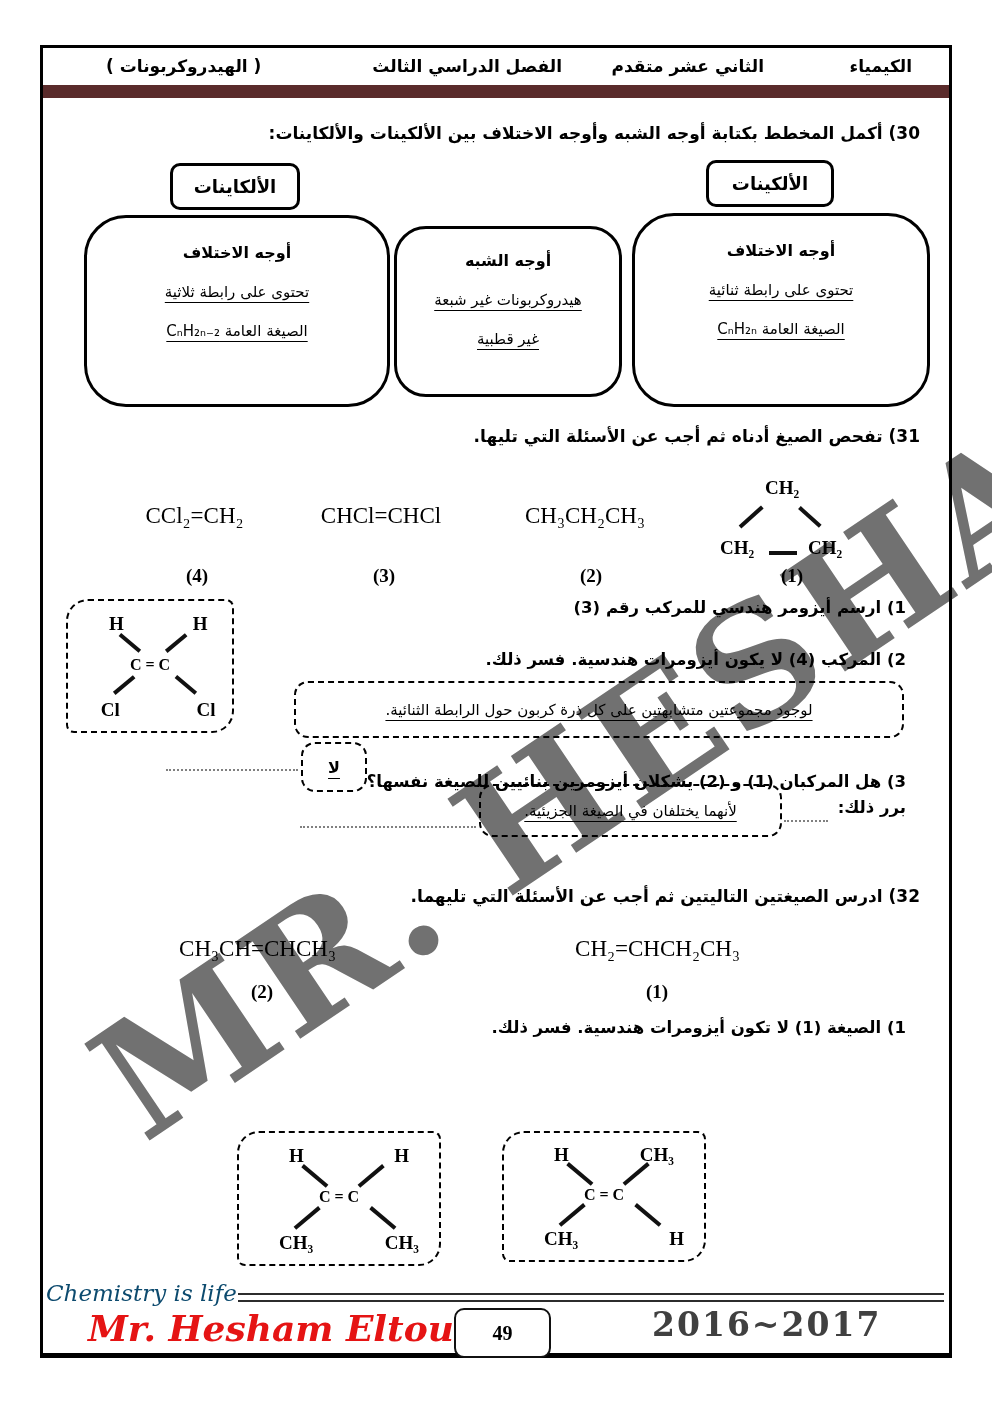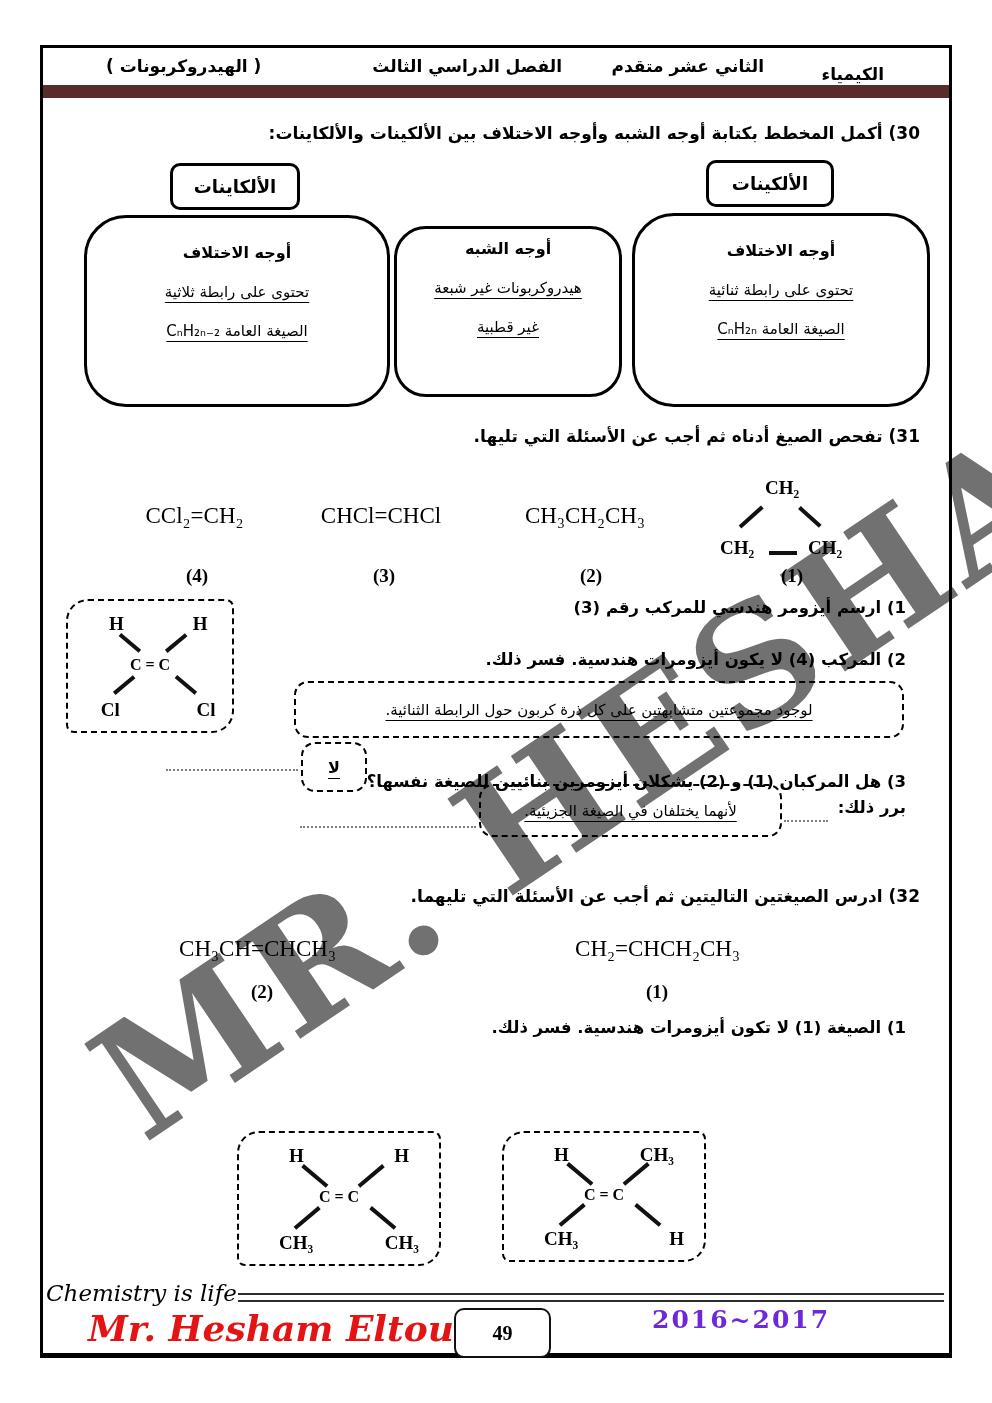--- a/index.html
+++ b/index.html
@@ -26,21 +26,21 @@
   .lblbox {
     position: absolute; z-index: 3; border: 3px solid #000; border-radius: 10px; background: #fff;
     display: flex; align-items: center; justify-content: center;
     font-size: 18px; font-weight: bold;
   }
   .rbox {
     position: absolute; z-index: 2; border: 3px solid #000; border-radius: 42px;
     display: flex; flex-direction: column; align-items: center;
     padding-top: 25px; gap: 21px; text-align: left; direction: rtl;
   }
-  .rbox.mid { border-radius: 32px; padding-top: 10px; }
+  .rbox.mid { border-radius: 32px; padding-top: 22px; }
   .rbox .bt { font-size: 16px; font-weight: bold; }
   .u { text-decoration: underline; text-underline-offset: 5px; }
   .rbox .ln { font-size: 15px; }
   .chem {
     position: absolute; z-index: 2; text-align: center;
     font-family: "Liberation Serif", "DejaVu Serif", "DejaVu Sans", serif;
     font-size: 23px; white-space: nowrap;
   }
   .num {
     position: absolute; z-index: 2; text-align: center;
@@ -67,40 +67,40 @@
   .bond { position: absolute; height: 3.5px; background: #111; z-index: 2; }
   .b1 { left: 30%; top: 31%; width: 16%; transform: rotate(40deg); }
   .b2 { right: 26%; top: 31%; width: 16%; transform: rotate(-40deg); }
   .b3 { left: 26%; top: 63%; width: 16%; transform: rotate(-40deg); }
   .b4 { right: 20%; top: 63%; width: 16%; transform: rotate(40deg); }
   .ring { position: absolute; z-index: 2; width: 150px; height: 95px; }
   .ring .r-top { position: absolute; left: 53px; top: 0; }
   .ring .r-bl { position: absolute; left: 8px; top: 60px; }
   .ring .r-br { position: absolute; left: 96px; top: 60px; }
   .dots { position: absolute; z-index: 2; border-top: 2px dotted #808080; }
-  .slogan { position: absolute; z-index: 2; font-family: "DejaVu Serif", serif; font-style: italic; font-size: 23px; color: #000000; }
+  .slogan { position: absolute; z-index: 2; font-family: "DejaVu Serif", serif; font-style: italic; font-size: 23px; color: #0c4a6e; }
   .dline { position: absolute; z-index: 2; height: 2px; background: #2c2c2c; }
   .signature { position: absolute; z-index: 2; font-family: "DejaVu Serif", serif; font-style: italic; font-weight: bold; font-size: 36px; color: #e51414; }
-  .years { position: absolute; z-index: 2; font-family: "DejaVu Serif", serif; font-weight: bold; font-size: 25px; color: #6d28d9; letter-spacing: 2px; }
+  .years { position: absolute; z-index: 2; font-family: "DejaVu Serif", serif; font-weight: bold; font-size: 33px; color: #404040; letter-spacing: 2px; }
   .pagebox {
     position: absolute; z-index: 3; border: 2px solid #111; border-radius: 10px; background: #fff;
     display: flex; align-items: center; justify-content: center;
     font-family: "Liberation Serif", "DejaVu Serif", serif; font-weight: bold; font-size: 20px;
   }
 </style>
 </head>
 <body>
 
 <div class="page">
 
   <div class="watermark">MR. HESHAM ELTOUKHY</div>
 
   <div class="frame"></div>
 
-  <div class="hdr" style="right:108px;margin-top:8px;">الكيمياء</div>
+  <div class="hdr" style="right:80px;">الكيمياء</div>
   <div class="hdr" style="right:228px;">الثاني عشر متقدم</div>
   <div class="hdr" style="right:430px;">الفصل الدراسي الثالث</div>
   <div class="hdr" style="left:106px;">( الهيدروكربونات )</div>
   <div class="bar"></div>
 
   <div class="qtitle" style="right:72px; top:123px;">30) أكمل المخطط بكتابة أوجه الشبه وأوجه الاختلاف بين الألكينات والألكاينات:</div>
 
   <div class="lblbox" style="left:706px; top:160px; width:128px; height:47px;">
     <span>الألكينات</span>
   </div>

